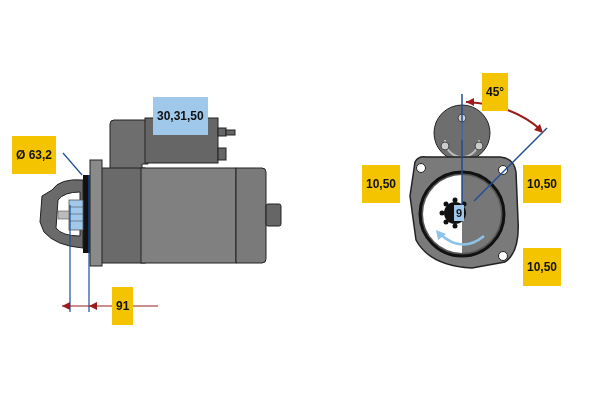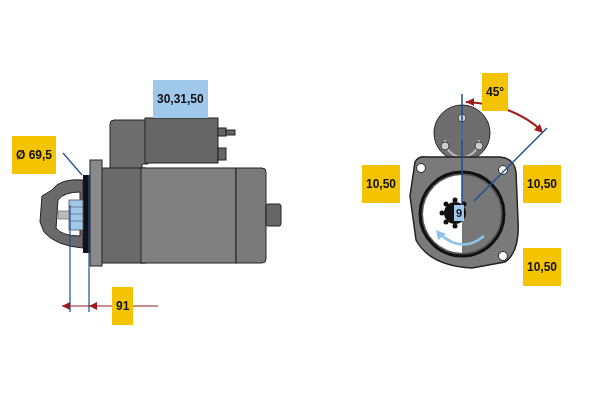--- a/index.html
+++ b/index.html
@@ -77,22 +77,22 @@
       <polygon points="436,230 446,234 438,240" fill="#8ec3ea"></polygon>
 
       <line x1="462" y1="94" x2="462" y2="213" stroke="#1d4e96" stroke-width="1.5"></line>
       <line x1="474" y1="201" x2="547" y2="128" stroke="#1d4e96" stroke-width="1.5"></line>
       <path d="M466 102 Q512 104 541 130" fill="none" stroke="#9b1c1c" stroke-width="2"></path>
       <polygon points="466,102 474,98 474,106" fill="#9b1c1c"></polygon>
       <polygon points="543,133 534,130 540,124" fill="#9b1c1c"></polygon>
     </g>
   </svg>
 
-  <div class="lbl blue" style="left:153px;top:80px;">30,31,50</div>
-  <div class="lbl yellow" style="left:12px;top:136px;">Ø 69,5</div>
+  <div class="lbl blue" style="left:153px;top:97px;">30,31,50</div>
+  <div class="lbl yellow" style="left:12px;top:136px;">Ø 63,2</div>
   <div class="lbl yellow" style="left:112px;top:287px;">91</div>
 
   <div class="lbl yellow" style="left:482px;top:73px;">45°</div>
   <div class="lbl yellow" style="left:362px;top:165px;">10,50</div>
   <div class="lbl yellow" style="left:523px;top:165px;">10,50</div>
   <div class="lbl yellow" style="left:523px;top:248px;">10,50</div>
   <div class="lbl blue" style="left:454px;top:205px;padding:1px 2px;font-size:11px;">9</div>
 </div>
 
 </body></html>

